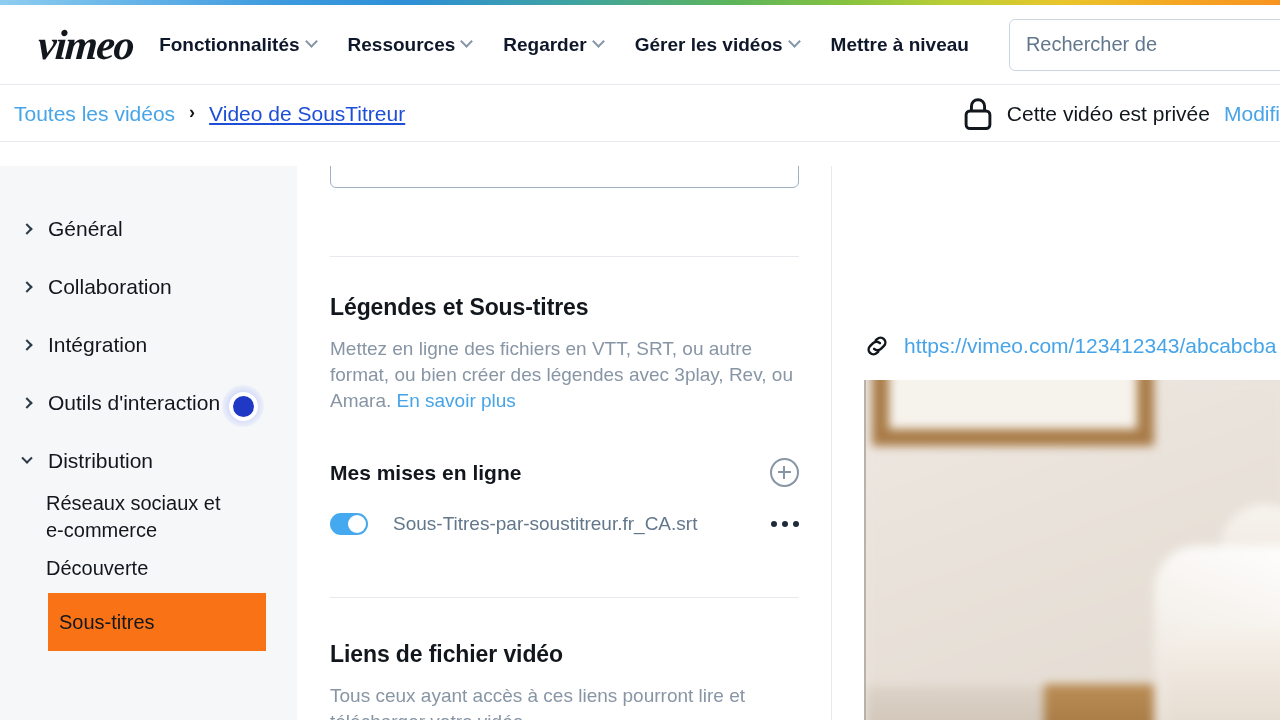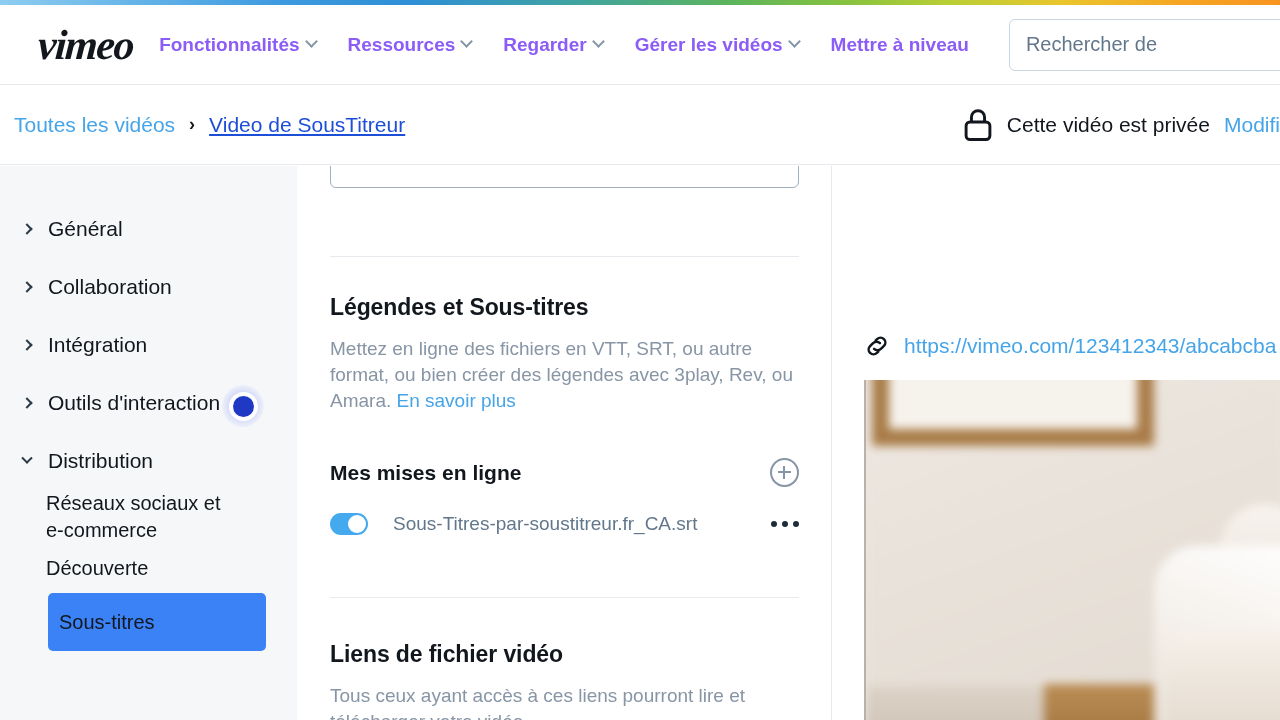--- a/index.html
+++ b/index.html
@@ -40,21 +40,21 @@
     letter-spacing: -1.5px;
     margin-right: 26px;
     line-height: 1;
     transform: skewX(-4deg);
   }
   .nav-item {
     display: flex; align-items: center;
     gap: 7px;
     font-size: 19px;
     font-weight: 700;
-    color: #8b5cf6;
+    color: #0f172a;
     margin-right: 32px;
     white-space: nowrap;
     cursor: pointer;
   }
   .chev-down {
     display: inline-block;
     width: 9px; height: 9px;
     border-right: 2px solid #8595a6;
     border-bottom: 2px solid #8595a6;
     transform: translateY(-3px) rotate(45deg);
@@ -69,21 +69,21 @@
     outline: none;
     background: #fff;
     font-family: "Liberation Sans", sans-serif;
     margin-left: 8px;
   }
   .nav-search::placeholder { color: #62778c; }
 
   
   .crumb-bar {
     position: absolute; top: 86px; left: 0;
-    width: 1280px; height: 79px;
+    width: 1280px; height: 56px;
     background: #fff;
     border-bottom: 1px solid #e6eaee;
     display: flex; align-items: center;
     padding: 0 0 0 14px;
   }
   .crumb-link {
     font-size: 21px; color: #46a4e8; cursor: pointer;
     white-space: nowrap;
   }
   .crumb-sep {
@@ -129,22 +129,22 @@
   .sub-row {
     padding-left: 46px;
     padding-right: 32px;
     min-height: 50px;
     display: flex; align-items: center;
     cursor: pointer;
     margin: 0 31px 0 0;
   }
   .sub-label { font-size: 20px; color: #12171d; line-height: 1.33; }
   .sub-row.active {
-    background: #3b82f6;
-    border-radius: 5px;
+    background: #f97316;
+    border-radius: 0;
     margin-left: 48px;
     padding-left: 11px;
     height: 58px;
   }
 
   
   .click-dot {
     position: absolute;
     left: 222px; top: 385px;
     width: 42px; height: 42px;

